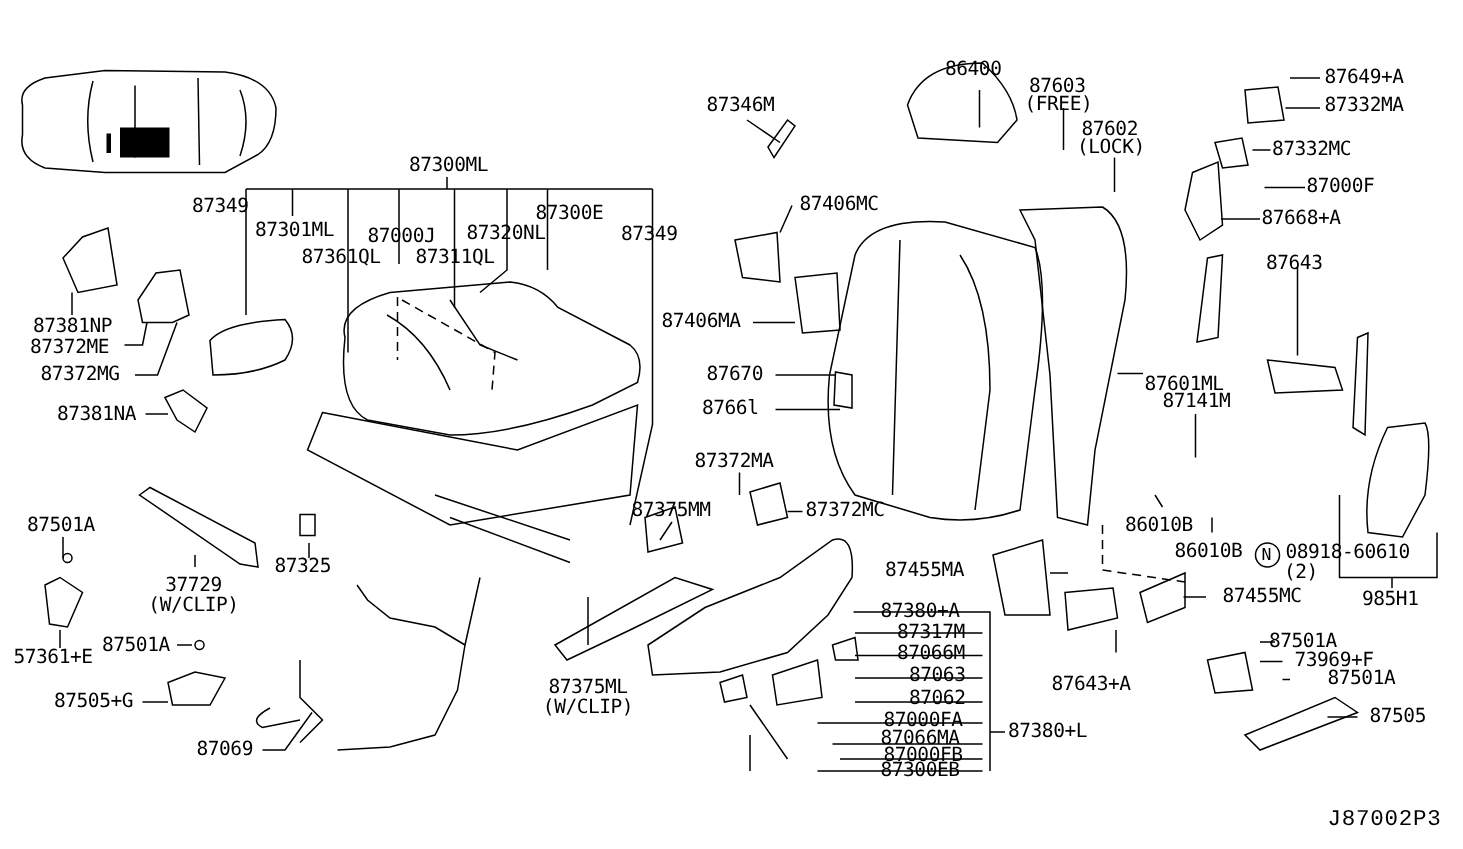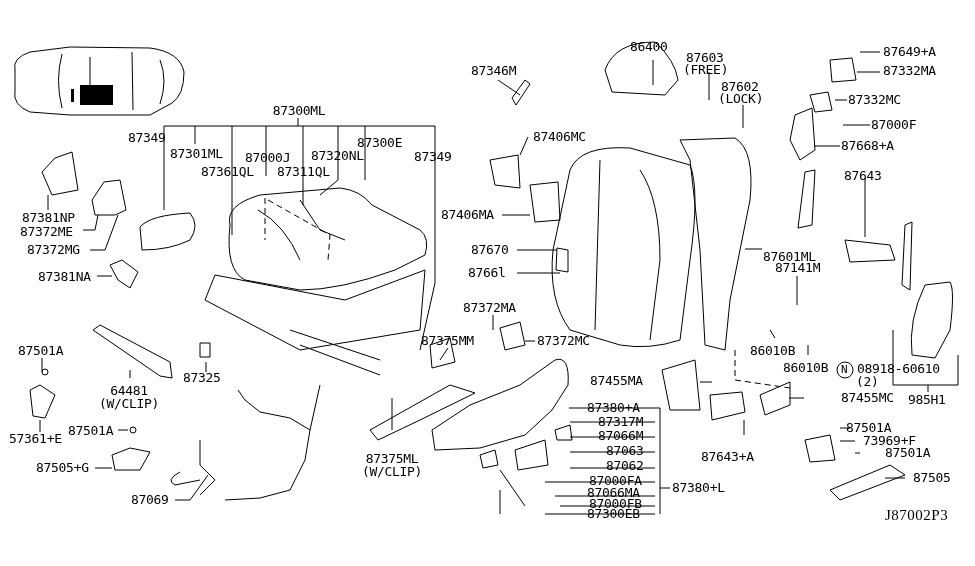--- a/index.html
+++ b/index.html
@@ -2,21 +2,21 @@
 <html><head>
 <meta charset="utf-8">
 <style>
   html, body { margin: 0; padding: 0; background: #ffffff; }
   body { width: 975px; height: 566px; position: relative; overflow: hidden;
          font-family: "DejaVu Sans Mono", monospace; color: #000; }
   #diagram { position: absolute; left: 0; top: 0; width: 975px; height: 566px; }
   .lbl { position: absolute; font-family: "DejaVu Sans Mono", monospace; font-size: 13px;
          line-height: 14px; white-space: nowrap; letter-spacing: -0.3px; color: #000; cursor: pointer; }
   .lbl.c { text-align: center; transform: translateX(-50%); }
-  .diag-id { position: absolute; font-family: Liberation Serif, serif; font-size: 15px; letter-spacing: 0.5px; }
+  .diag-id { position: absolute; font-family: Liberation Mono, monospace; font-size: 15px; letter-spacing: 0.5px; margin-top: 31px; }
   svg .part { fill: none; stroke: #000; stroke-width: 1; }
   svg .lead { fill: none; stroke: #000; stroke-width: 1; }
   svg .dash { fill: none; stroke: #000; stroke-width: 1; stroke-dasharray: 6 4; }
 </style>
 </head>
 <body>
 
 <svg id="diagram" viewBox="0 0 975 566" xmlns="http://www.w3.org/2000/svg">
 
   <g>
@@ -159,21 +159,21 @@
 <div class="lbl" style="left:357px;top:136px">87300E</div>
 <div class="lbl" style="left:201px;top:165px">87361QL</div>
 <div class="lbl" style="left:277px;top:165px">87311QL</div>
 
 <div class="lbl" style="left:22px;top:211px">87381NP</div>
 <div class="lbl" style="left:20px;top:225px">87372ME</div>
 <div class="lbl" style="left:27px;top:243px">87372MG</div>
 <div class="lbl" style="left:38px;top:270px">87381NA</div>
 
 <div class="lbl" style="left:18px;top:344px">87501A</div>
-<div class="lbl c" style="left:129px;top:384px">64481</div>
+<div class="lbl c" style="left:129px;top:384px">37729</div>
 <div class="lbl c" style="left:129px;top:397px">(W/CLIP)</div>
 <div class="lbl" style="left:183px;top:371px">87325</div>
 <div class="lbl" style="left:9px;top:432px">57361+E</div>
 <div class="lbl" style="left:68px;top:424px">87501A</div>
 <div class="lbl" style="left:36px;top:461px">87505+G</div>
 <div class="lbl" style="left:131px;top:493px">87069</div>
 
 <div class="lbl" style="left:471px;top:64px">87346M</div>
 <div class="lbl" style="left:533px;top:130px">87406MC</div>
 <div class="lbl" style="left:441px;top:208px">87406MA</div>
@@ -202,21 +202,21 @@
 <div class="lbl" style="left:763px;top:250px">87601ML</div>
 <div class="lbl" style="left:775px;top:261px">87141M</div>
 <div class="lbl" style="left:750px;top:344px">86010B</div>
 <div class="lbl" style="left:783px;top:361px">86010B</div>
 <div class="lbl" style="left:841px;top:363px;font-size:11px">N</div>
 <div class="lbl" style="left:857px;top:362px">08918-60610</div>
 <div class="lbl" style="left:856px;top:375px">(2)</div>
 <div class="lbl" style="left:908px;top:393px">985H1</div>
 
 <div class="lbl" style="left:590px;top:374px">87455MA</div>
-<div class="lbl" style="left:841px;top:391px">87455MC</div>
+<div class="lbl" style="left:815px;top:391px">87455MC</div>
 <div class="lbl" style="left:587px;top:401px">87380+A</div>
 <div class="lbl" style="left:598px;top:415px">87317M</div>
 <div class="lbl" style="left:598px;top:429px">87066M</div>
 <div class="lbl" style="left:606px;top:444px">87063</div>
 <div class="lbl" style="left:606px;top:459px">87062</div>
 <div class="lbl" style="left:589px;top:474px">87000FA</div>
 <div class="lbl" style="left:587px;top:486px">87066MA</div>
 <div class="lbl" style="left:589px;top:497px">87000FB</div>
 <div class="lbl" style="left:587px;top:507px">87300EB</div>
 <div class="lbl" style="left:672px;top:481px">87380+L</div>

